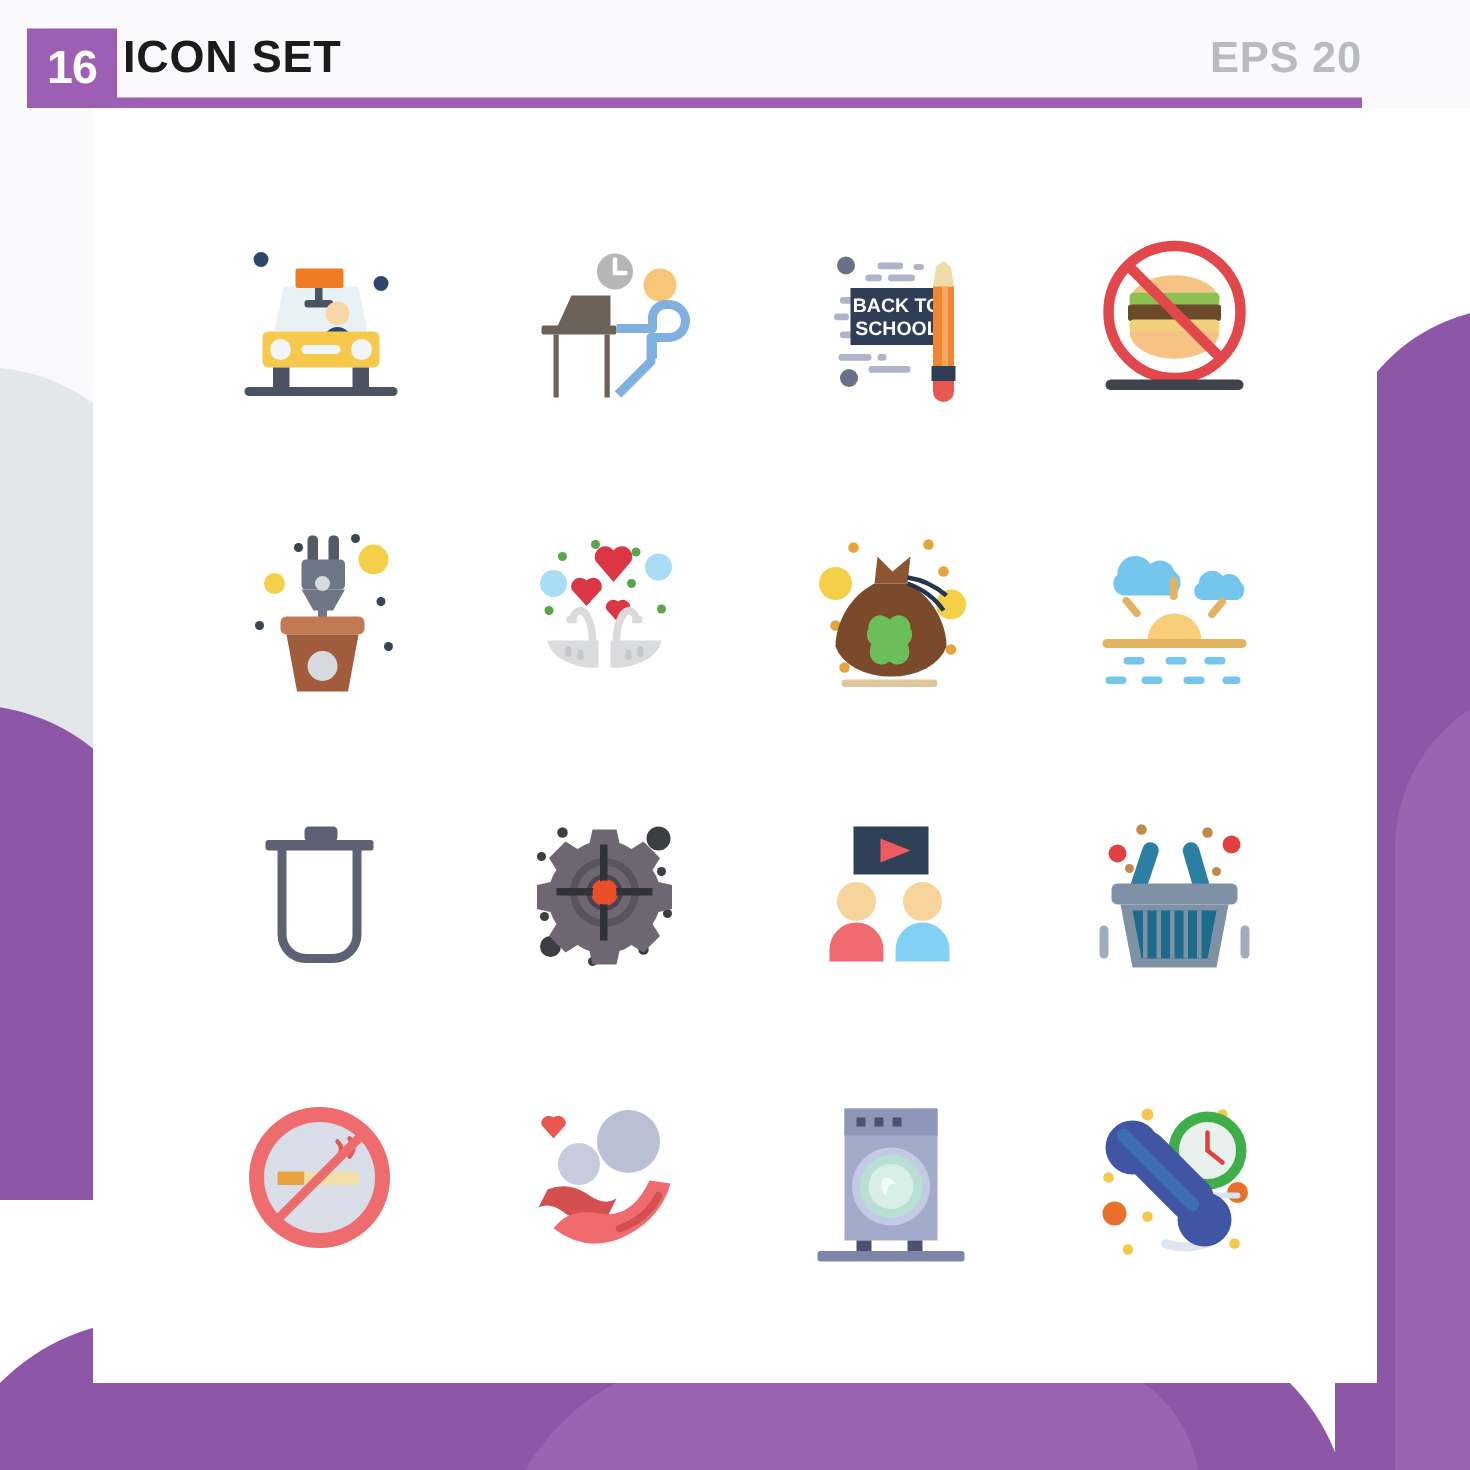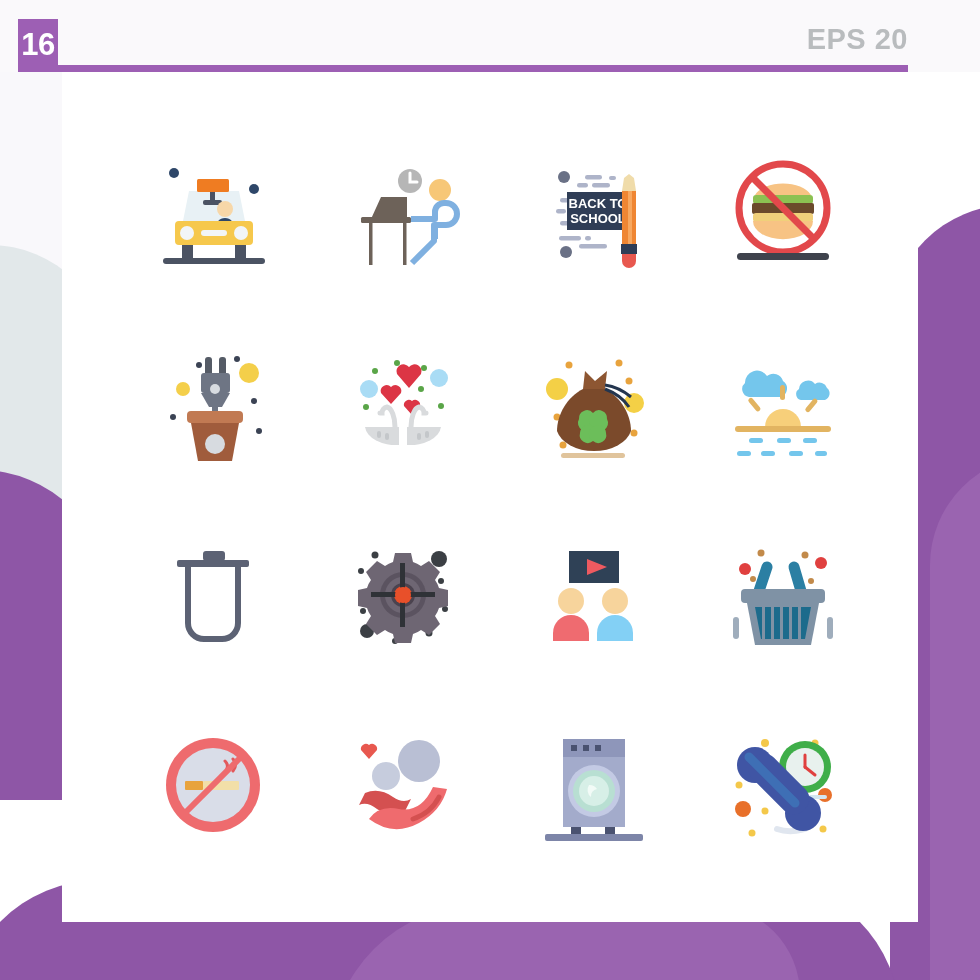--- a/index.html
+++ b/index.html
@@ -78,21 +78,21 @@
   
   #header {
     position: absolute;
     left: 0; top: 0; width: 980px; height: 72px;
     background: #faf9fb;
     z-index: 3;
   }
   #count-badge {
     position: absolute;
     left: 18px; top: 19px;
-    width: 40px; height: 52px;
+    width: 60px; height: 52px;
     background: #9d5fb4;
     color: #ffffff;
     font-size: 31px;
     font-weight: bold;
     display: flex; align-items: center; justify-content: center;
     letter-spacing: -0.5px;
   }
   #set-title {
     position: absolute;
     left: 82px; top: 22px;
@@ -144,20 +144,21 @@
   <div class="blob-purple-right"></div>
   <div class="blob-purple-right-lite"></div>
   <div class="blob-purple-bottom"></div>
   <div class="blob-purple-bottom-lite"></div>
 </div>
 
 <div id="sheet"></div>
 
 <div id="header">
   <div id="count-badge">16</div>
+  <div id="set-title">ICON SET</div>
   <div id="eps-label">EPS 20</div>
 </div>
 <div id="header-rule"></div>
 
 <div id="icon-grid">
 
   <div class="icon-cell">
     <svg width="128" height="128" viewBox="0 0 128 128">
       <circle cx="25" cy="22" r="5" fill="#2e4769"></circle>
       <circle cx="105" cy="38" r="5" fill="#2e4769"></circle>

